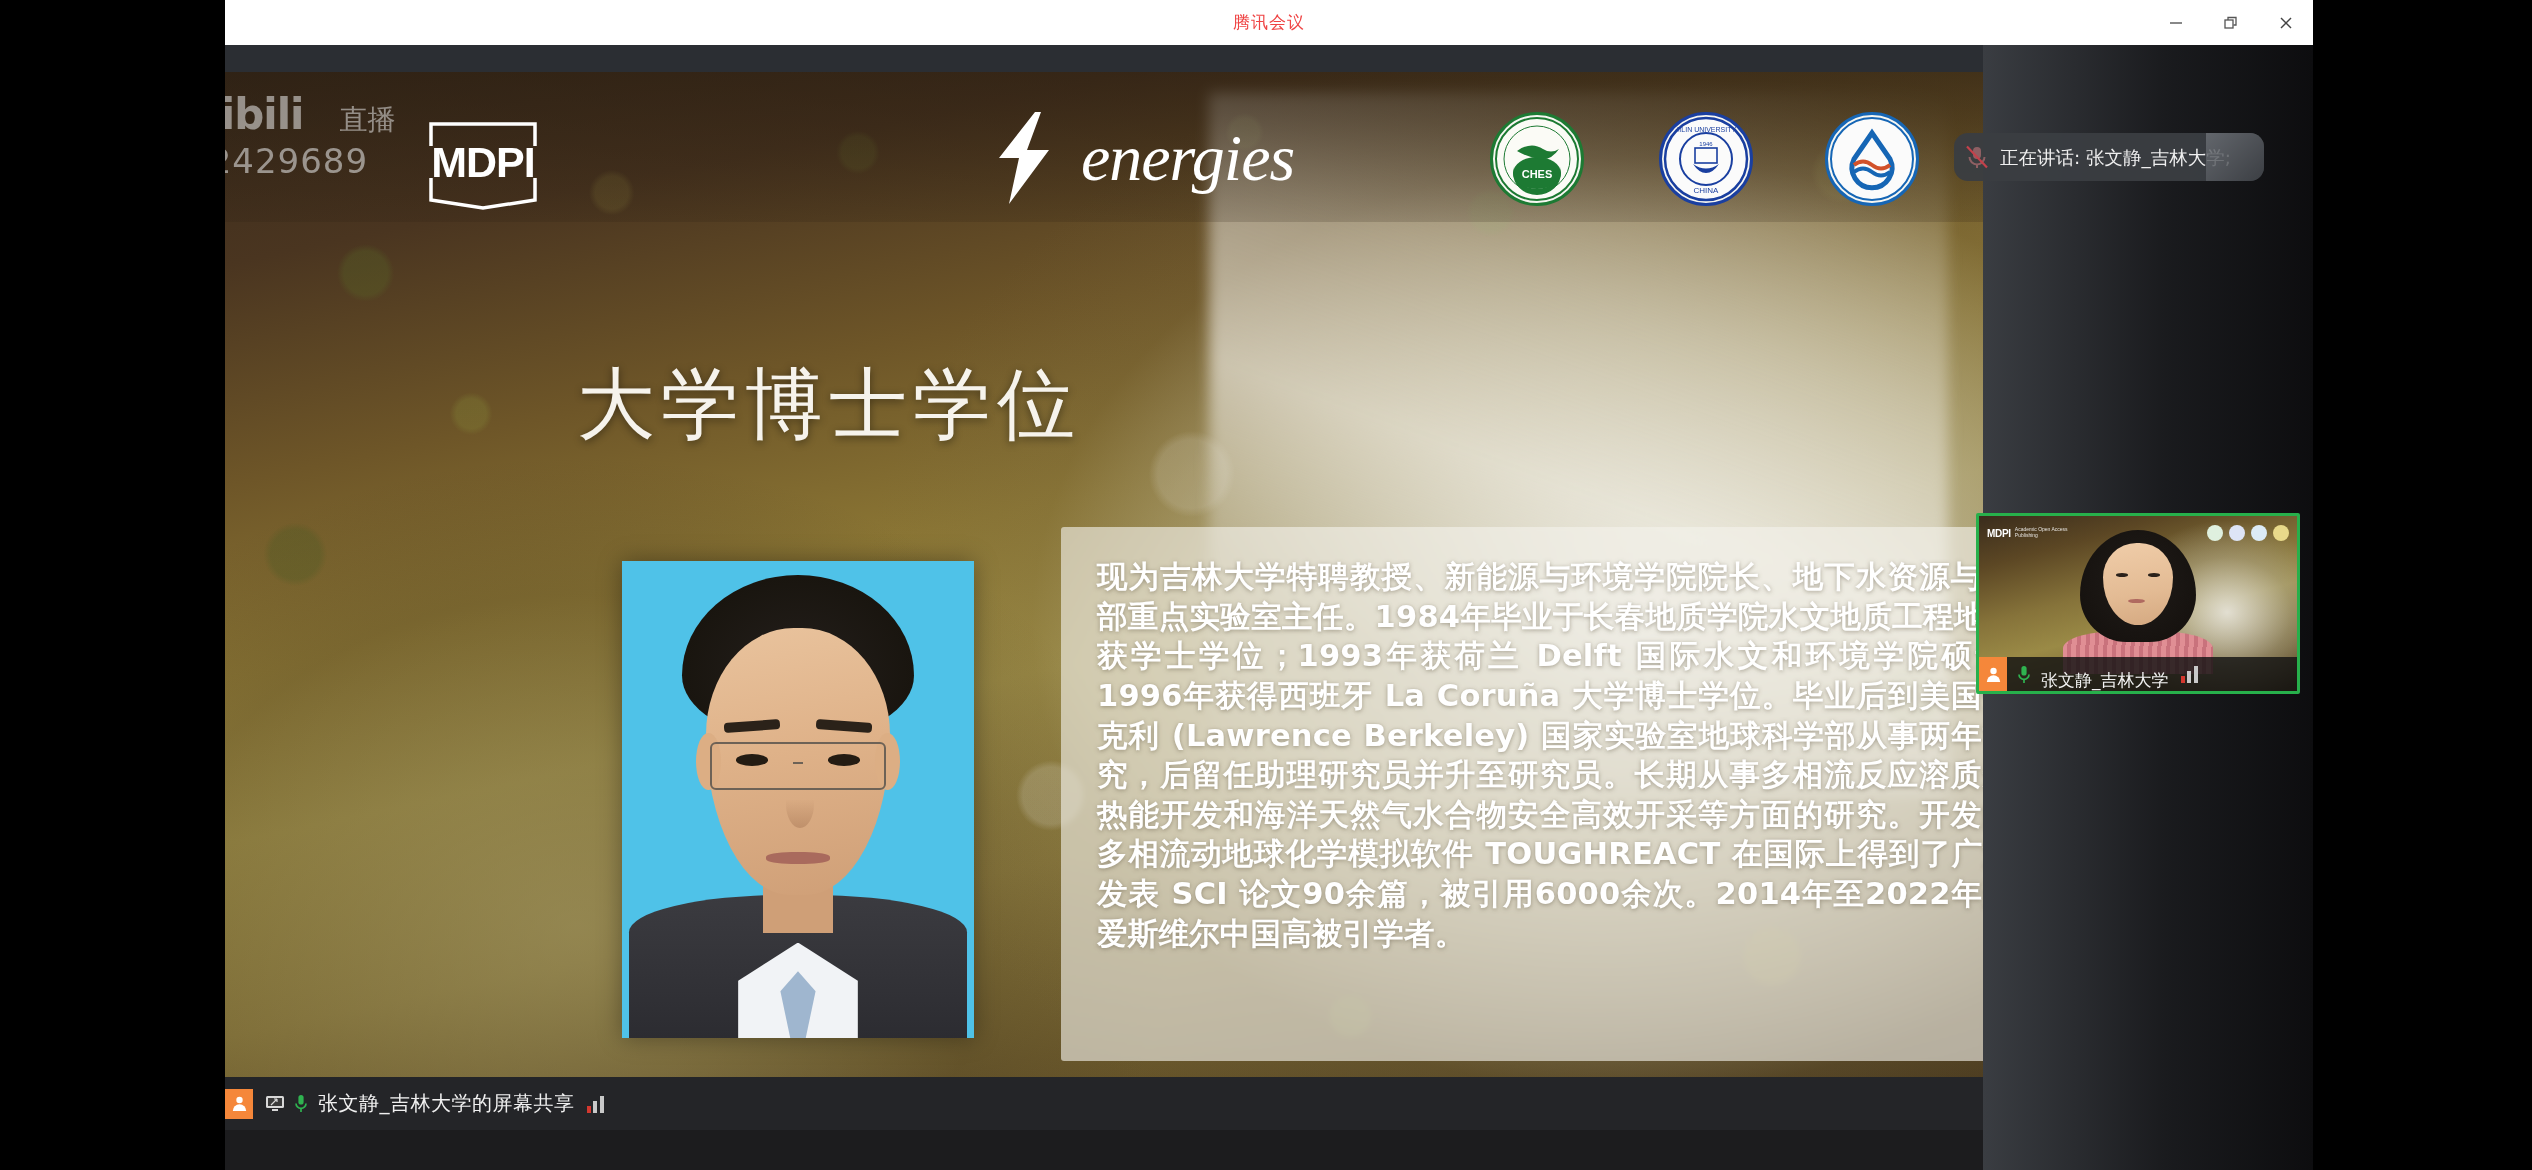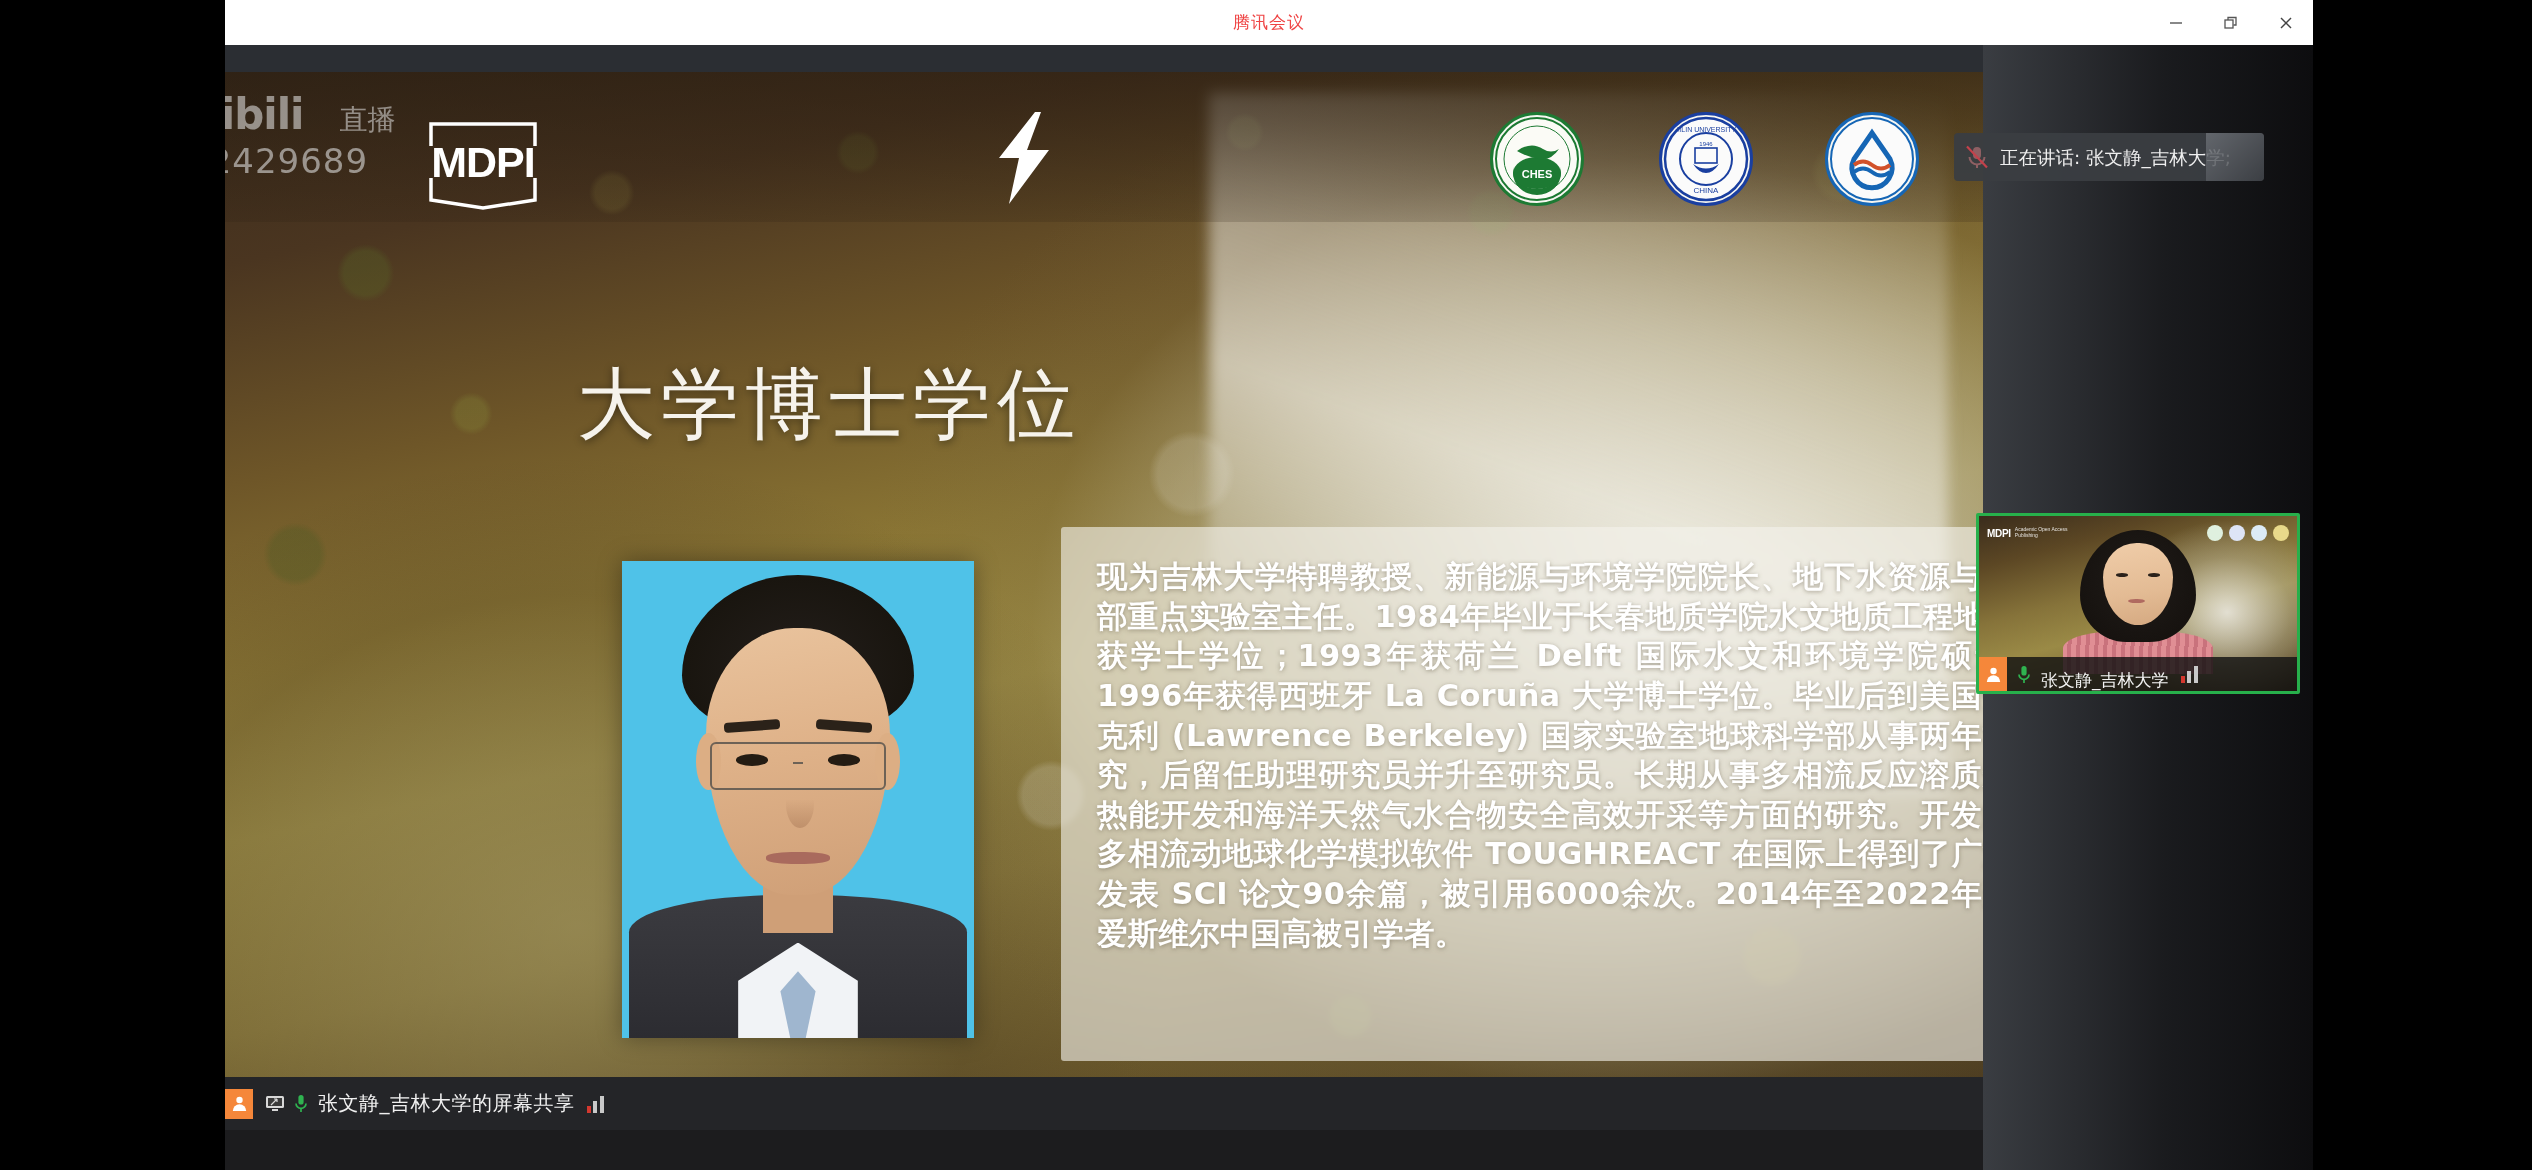--- a/index.html
+++ b/index.html
@@ -162,21 +162,21 @@
   #share-text { font-size:20px; color:#f0f0f0; font-family:"DejaVu Sans",sans-serif; letter-spacing:.5px; }
   .signal { display:flex; align-items:flex-end; gap:2.5px; height:18px; margin-left:12px; }
   .signal i { display:block; width:4px; background:#c9c9c9; }
   .signal i.b1{height:7px;background:#d3382f;} .signal i.b2{height:12px;} .signal i.b3{height:17px;}
 
   
   #right-panel { position:absolute; left:1758px; top:0; width:330px; height:1125px;
      background:linear-gradient(90deg,#3a3d42 0%,#1a1b1e 55%,#0d0d0f 100%); }
 
   #speaking-pill { position:absolute; left:-29px; top:88px; width:310px; height:48px;
-     background:rgba(58,61,66,0.96); border-radius:4px; display:flex; align-items:center;
+     background:rgba(58,61,66,0.96); border-radius:14px; display:flex; align-items:center;
      padding-left:10px; overflow:hidden; }
   #speaking-pill .mic-muted { width:26px; height:26px; flex:0 0 26px; margin-right:10px; }
   #speaking-text { font-size:18.5px; color:#efefef; white-space:nowrap;
      font-family:"DejaVu Sans",sans-serif; }
   #pill-thumb { position:absolute; right:0; top:0; width:58px; height:48px;
      background:linear-gradient(135deg,#6a6e74,#3c3f44); opacity:.85; }
 
   
   #video-tile { position:absolute; left:-7px; top:468px; width:324px; height:181px;
      border:3px solid #27b04b; border-radius:2px; overflow:hidden; background:#1a1a1a; }
@@ -256,20 +256,21 @@
                 <polyline points="18,62 18,84 70,92 122,84 122,62" fill="none" stroke="#fff" stroke-width="3.5"></polyline>
               </svg>
               <span class="mdpi-word">MDPI</span>
             </div>
           </div>
 
           <div class="energies">
             <svg class="bolt" viewBox="0 0 58 92">
               <polygon points="40,0 4,46 24,46 14,92 54,38 32,38 46,0" fill="#ffffff"></polygon>
             </svg>
+            <span class="energies-word">energies</span>
           </div>
 
           <div class="orglogo" id="org-ches">
             <svg width="88" height="88" viewBox="0 0 88 88">
               <circle cx="44" cy="44" r="41" fill="#fbfbf6" stroke="#1d7a33" stroke-width="2"></circle>
               <circle cx="44" cy="44" r="33" fill="none" stroke="#1d7a33" stroke-width="1"></circle>
               <path d="M20 52 A24 22 0 0 0 68 52 L68 58 A24 22 0 0 1 20 58 Z" fill="#1d7a33"></path>
               <ellipse cx="44" cy="58" rx="24" ry="16" fill="#1d7a33"></ellipse>
               <path d="M24 36 q14 -10 26 -2 q8 5 16 0 q-8 12 -20 10 q-12 -2 -22 -8 z" fill="#1d7a33"></path>
               <text x="44" y="63" font-size="11" font-family="Liberation Sans,sans-serif" font-weight="bold" fill="#fff" text-anchor="middle">CHES</text>

